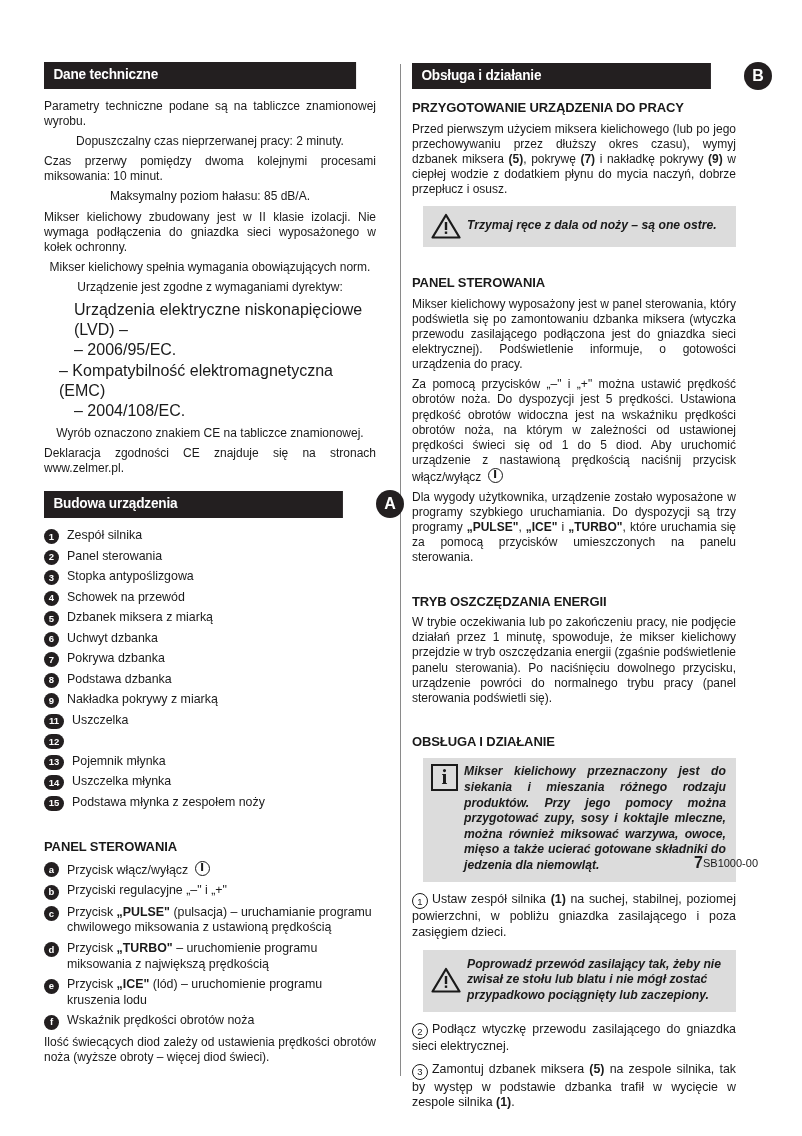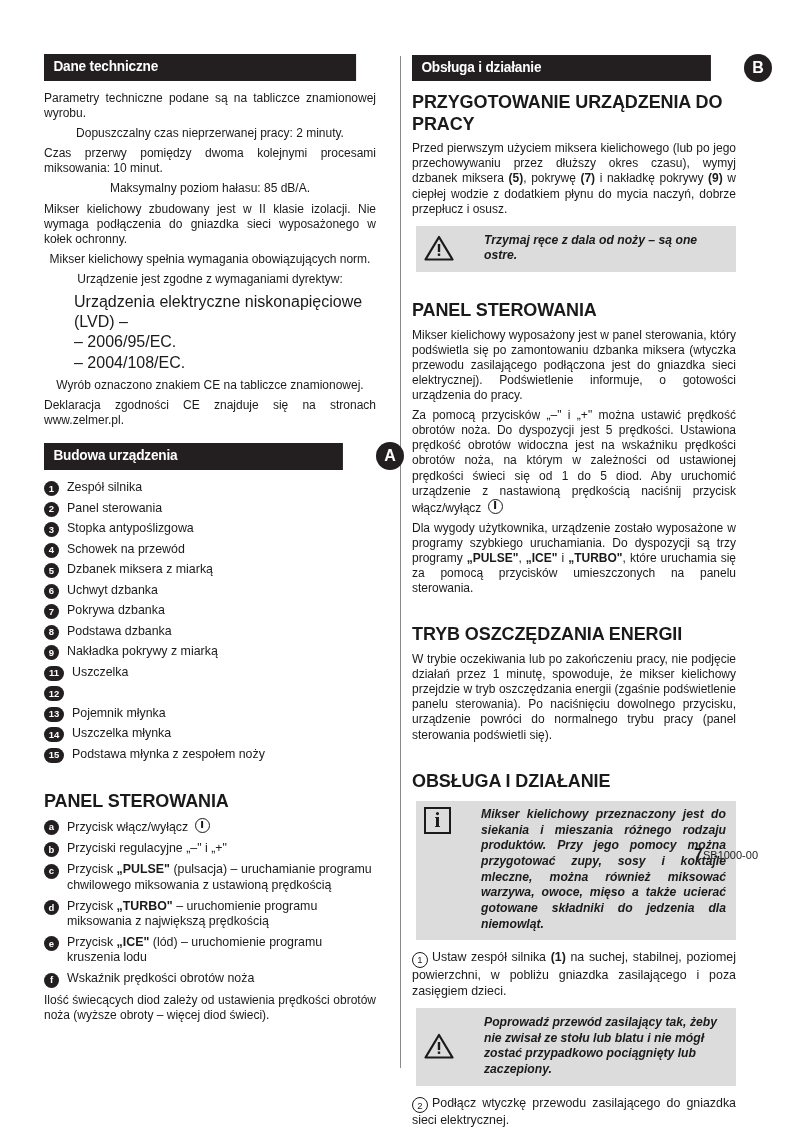--- a/index.html
+++ b/index.html
@@ -10,21 +10,21 @@
   body {
     width: 802px;
     height: 1136px;
     font-family: "Liberation Sans", sans-serif;
     color: #1a1a1a;
     position: relative;
     overflow: hidden;
   }
   .page {
     position: absolute;
-    left: 0; top: 0;
+    left: 0; top: 8px;
     width: 802px;
     height: 880px;
   }
   .columns {
     position: absolute;
     left: 44px;
     top: 54px;
     width: 714px;
     display: flex;
     gap: 0px;
@@ -82,21 +82,21 @@
   
   p.t {
     font-size: 12px;
     line-height: 1.26;
     margin: 0 0 5px 0;
     text-align: justify;
     hyphens: none;
   }
   p.t.noj { text-align: center; }
   .sub {
-    font-size: 18px;
+    font-size: 13px;
     font-weight: bold;
     margin: 28px 0 6px 0;
     line-height: 1.2;
     letter-spacing: -0.1px;
   }
   .sub.first { margin-top: 4px; }
   .dir {
     font-size: 16px;
     line-height: 1.26;
     margin: 0;
@@ -188,23 +188,22 @@
     background: #1a1a1a;
     transform: translateX(-50%);
   }
 
   
   .callout {
     background: #dcdcdc;
     display: flex;
     align-items: flex-start;
     padding: 7px 10px 8px 8px;
-    margin: 9px 0 10px 4px;
-    position: relative;
-    gap: 24px;
+    margin: 9px 0 10px 11px;
+    position: relative;
   }
   .callout .ctext {
     font-size: 12.2px;
     line-height: 1.28;
     font-weight: bold;
     font-style: italic;
     text-align: justify;
     flex: 1;
   }
   .callout.warn { align-items: center; }
@@ -292,20 +291,21 @@
       <p class="t">Parametry techniczne podane są na tabliczce znamionowej wyrobu.</p>
       <p class="t noj">Dopuszczalny czas nieprzerwanej pracy: 2 minuty.</p>
       <p class="t">Czas przerwy pomiędzy dwoma kolejnymi procesami miksowania: 10 minut.</p>
       <p class="t noj">Maksymalny poziom hałasu: 85 dB/A.</p>
       <p class="t">Mikser kielichowy zbudowany jest w II klasie izolacji. Nie wymaga podłączenia do gniazdka sieci wyposażonego w kołek ochronny.</p>
       <p class="t noj">Mikser kielichowy spełnia wymagania obowiązujących norm.</p>
       <p class="t noj">Urządzenie jest zgodne z wymaganiami dyrektyw:</p>
 
       <p class="dir ind1">Urządzenia elektryczne niskonapięciowe (LVD)   –</p>
       <p class="dir ind3">– 2006/95/EC.</p>
+      <p class="dir ind2">– Kompatybilność elektromagnetyczna (EMC)</p>
       <p class="dir ind3" style="margin-bottom:5px;">– 2004/108/EC.</p>
 
       <p class="t noj">Wyrób oznaczono znakiem CE na tabliczce znamionowej.</p>
       <p class="t" style="margin-bottom:14px;">Deklaracja zgodności CE znajduje się na stronach www.zelmer.pl.</p>
 
       <div class="bar-row">
         <div class="bar has-badge">Budowa urządzenia</div>
         <div class="badge-letter">A</div>
       </div>
 

